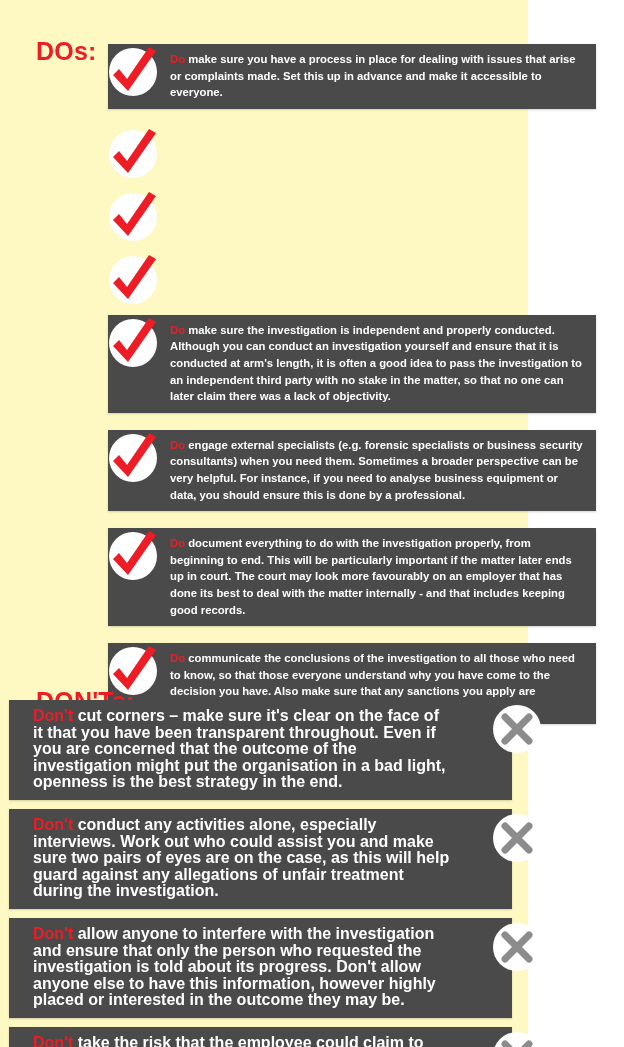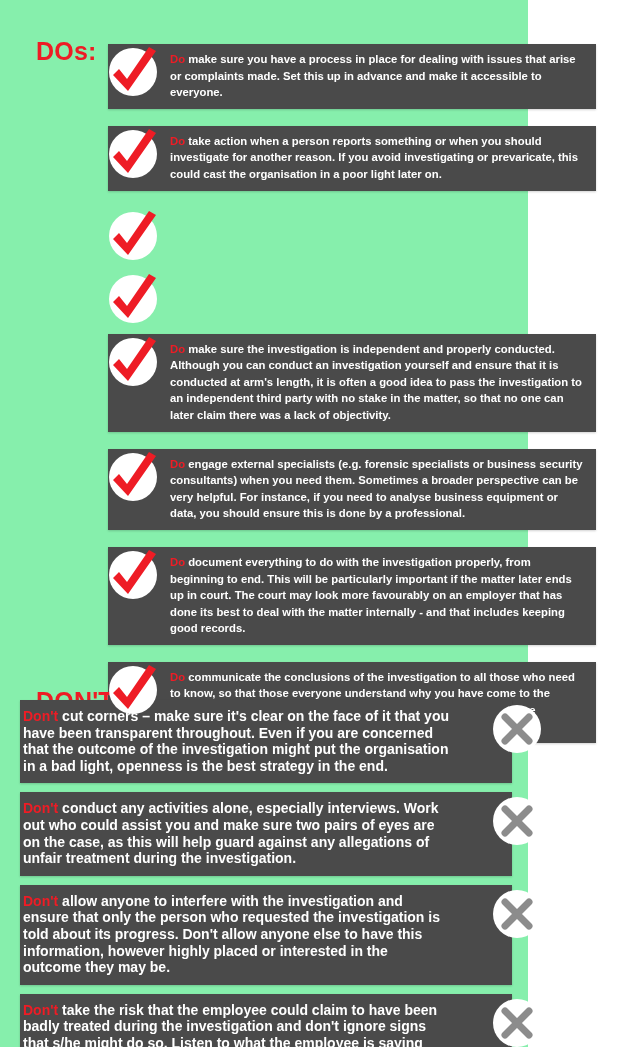--- a/index.html
+++ b/index.html
@@ -10,21 +10,21 @@
   body {
     width: 624px;
     height: 1047px;
     font-family: "Liberation Sans", sans-serif;
     overflow: hidden;
   }
   .page {
     position: relative;
     width: 528px;
     height: 1047px;
-    background: #86efac;
+    background: #fef9c3;
     box-sizing: border-box;
   }
 
   
   .section-heading {
     color: #ee1c25;
     font-size: 25px;
     font-weight: bold;
     letter-spacing: 0.2px;
     line-height: 1;
@@ -92,25 +92,25 @@
   }
   .dont-item {
     position: relative;
     margin-bottom: 9px;
     padding-right: 90px;
     min-height: 50px;
   }
   .dont-panel {
     background: #4a4a4a;
     color: #ffffff;
-    font-size: 14px;
+    font-size: 16px;
     font-weight: bold;
     line-height: 16.6px;
-    padding: 8px 62px 9px 3px;
-    margin-left: 20px;
+    padding: 8px 62px 9px 24px;
+    margin-left: 9px;
     box-shadow: 0 1px 2px rgba(0,0,0,0.18);
   }
   .dont-panel .kw { color: #ee1c25; }
 
   .cross-badge {
     position: absolute;
     right: 58px;
     top: 2px;
     width: 54px;
     height: 54px;
@@ -145,21 +145,20 @@
       <div class="do-item">
         <div class="do-panel"><span class="kw">Do</span> <span>make sure you have a process in place for dealing with issues that arise or complaints made. Set this up in advance and make it accessible to everyone.</span></div>
         <span class="check-badge">
           <span class="disc"></span>
           <svg viewBox="0 0 54 54">
             <path d="M7 30 L13 24 L21 34 L43 2 L50 6 L22 46 Z" fill="#ee1c25"></path>
           </svg>
         </span>
       </div>
       <div class="do-item">
-        <div class="do-panel"><span class="kw">Do</span> <span>take action when a person reports something or when you should investigate for another reason. If you avoid investigating or prevaricate, this could cast the organisation in a poor light later on.</span></div>
         <span class="check-badge">
           <span class="disc"></span>
           <svg viewBox="0 0 54 54">
             <path d="M7 30 L13 24 L21 34 L43 2 L50 6 L22 46 Z" fill="#ee1c25"></path>
           </svg>
         </span>
       </div>
       <div class="do-item">
         <span class="check-badge">
           <span class="disc"></span>

